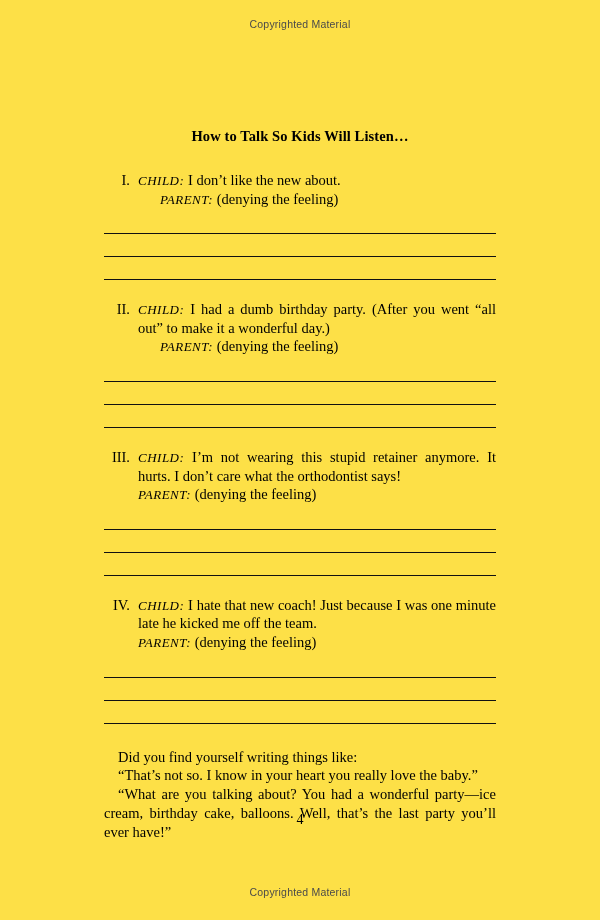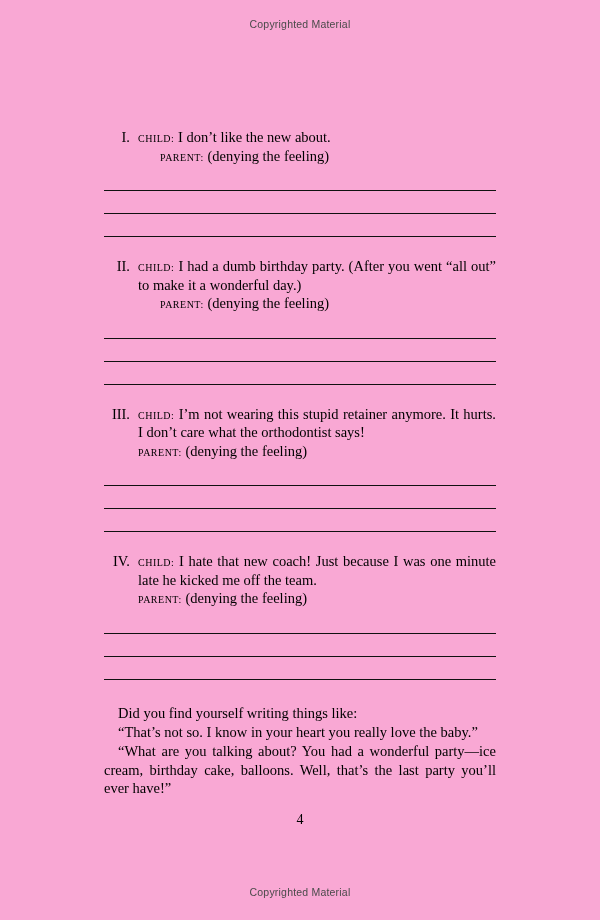--- a/index.html
+++ b/index.html
@@ -11,21 +11,21 @@
     width: 600px;
     height: 920px;
     position: relative;
     font-family: "Liberation Serif", serif;
     color: #000000;
     overflow: hidden;
   }
   .page {
     position: absolute;
     inset: 0;
-    background: #f9a8d4;
+    background: #fde047;
   }
   .watermark {
     position: absolute;
     left: 0;
     right: 0;
     text-align: center;
     font-family: "Liberation Sans", sans-serif;
     font-size: 10.5px;
     color: #4a4a4a;
     letter-spacing: 0.2px;
@@ -59,22 +59,23 @@
     font-size: 14.5px;
     line-height: 1.28;
     padding-right: 8px;
     min-width: 26px;
   }
   .item-body {
     flex: 1 1 auto;
   }
   .speaker {
     font-variant: small-caps;
-    font-size: 10px;
+    font-size: 13px;
     letter-spacing: 0.5px;
+    font-style: italic;
   }
   .line-text {
     font-size: 14.5px;
     line-height: 1.28;
     text-align: left;
   }
   .line-text.justify {
     text-align: justify;
   }
   .italic { }
@@ -115,20 +116,21 @@
 </style>
 </head>
 <body>
 
 <div class="page">
 
   <div class="watermark watermark-top">Copyrighted Material</div>
 
   <div class="content">
 
+    <div class="chapter-title">How to Talk So Kids Will Listen…</div>
 
     <div class="block">
       <div class="item">
         <div class="item-num">I.</div>
         <div class="item-body">
           <div class="line-text">
             <span class="speaker">CHILD:</span>
             <span>I don’t like the new about.</span>
           </div>
           <div class="line-text" style="padding-left:22px;">

